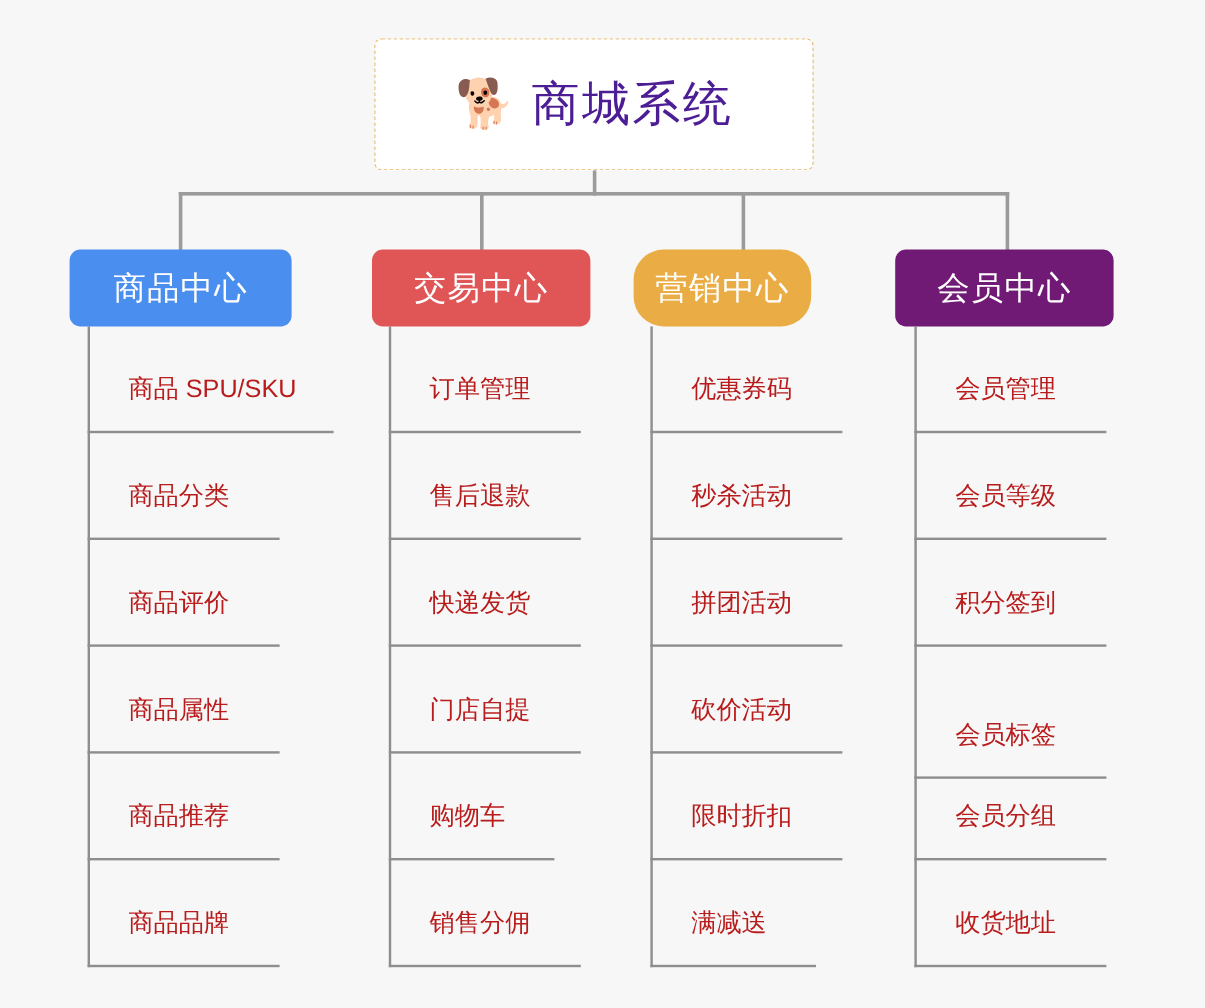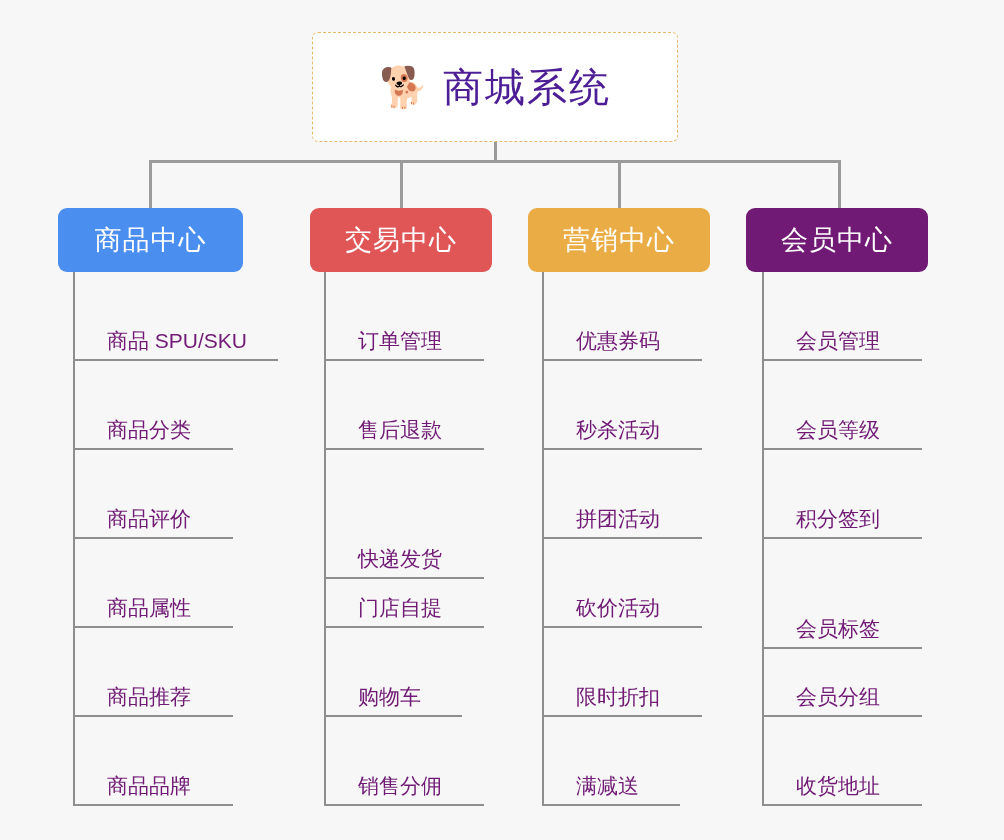--- a/index.html
+++ b/index.html
@@ -100,24 +100,24 @@
   .leaf-underline {
     position: absolute;
     left: 0;
     bottom: 0;
     height: 2px;
     background: #8e8e8e;
   }
   .leaf-label {
     position: relative;
     font-size: 21px;
-    color: #701a75;
+    color: #b91c1c;
     white-space: nowrap;
     line-height: 1;
-    padding-bottom: 10px;
+    padding-bottom: 26px;
     padding-left: 34px;
   }
 </style>
 </head>
 <body>
 
 <div id="diagram">
 
   <div class="root-node">
     <span class="root-emoji">🐕</span>
@@ -170,38 +170,38 @@
       <div class="branch" style="left: 324px; width: 260px; height: 534px;">
         <div class="trunk" style="height: 534px; background: rgb(142, 142, 142);"></div>
         <div class="leaf" style="top: 89px; width: 160px;">
           <div class="leaf-underline" style="width: 160px; background: rgb(142, 142, 142);"></div>
           <span class="leaf-label">售后退款</span>
         </div>
         <div class="leaf" style="top: 0px; width: 160px;">
           <div class="leaf-underline" style="width: 160px; background: rgb(142, 142, 142);"></div>
           <span class="leaf-label">订单管理</span>
         </div>
-        <div class="leaf" style="top: 178px; width: 160px; margin-top: 40px;">
+        <div class="leaf" style="top: 178px; width: 160px;">
           <div class="leaf-underline" style="width: 160px; background: rgb(142, 142, 142);"></div>
           <span class="leaf-label">快递发货</span>
         </div>
         <div class="leaf" style="top: 267px; width: 160px;">
           <div class="leaf-underline" style="width: 160px; background: rgb(142, 142, 142);"></div>
           <span class="leaf-label">门店自提</span>
         </div>
         <div class="leaf" style="top: 356px; width: 138px;">
           <div class="leaf-underline" style="width: 138px; background: rgb(142, 142, 142);"></div>
           <span class="leaf-label">购物车</span>
         </div>
         <div class="leaf" style="top: 445px; width: 160px;">
           <div class="leaf-underline" style="width: 160px; background: rgb(142, 142, 142);"></div>
           <span class="leaf-label">销售分佣</span>
         </div>
       </div>
-      <div class="cat-box" style="left: 528px; width: 182px; background: rgb(234, 173, 69);">
+      <div class="cat-box" style="left: 528px; width: 148px; background: rgb(234, 173, 69); border-radius: 25px;">
         <span class="cat-label">营销中心</span>
       </div>
       <div class="branch" style="left: 542px; width: 260px; height: 534px;">
         <div class="trunk" style="height: 534px; background: rgb(142, 142, 142);"></div>
         <div class="leaf" style="top: 0px; width: 160px;">
           <div class="leaf-underline" style="width: 160px; background: rgb(142, 142, 142);"></div>
           <span class="leaf-label">优惠券码</span>
         </div>
         <div class="leaf" style="top: 89px; width: 160px;">
           <div class="leaf-underline" style="width: 160px; background: rgb(142, 142, 142);"></div>

